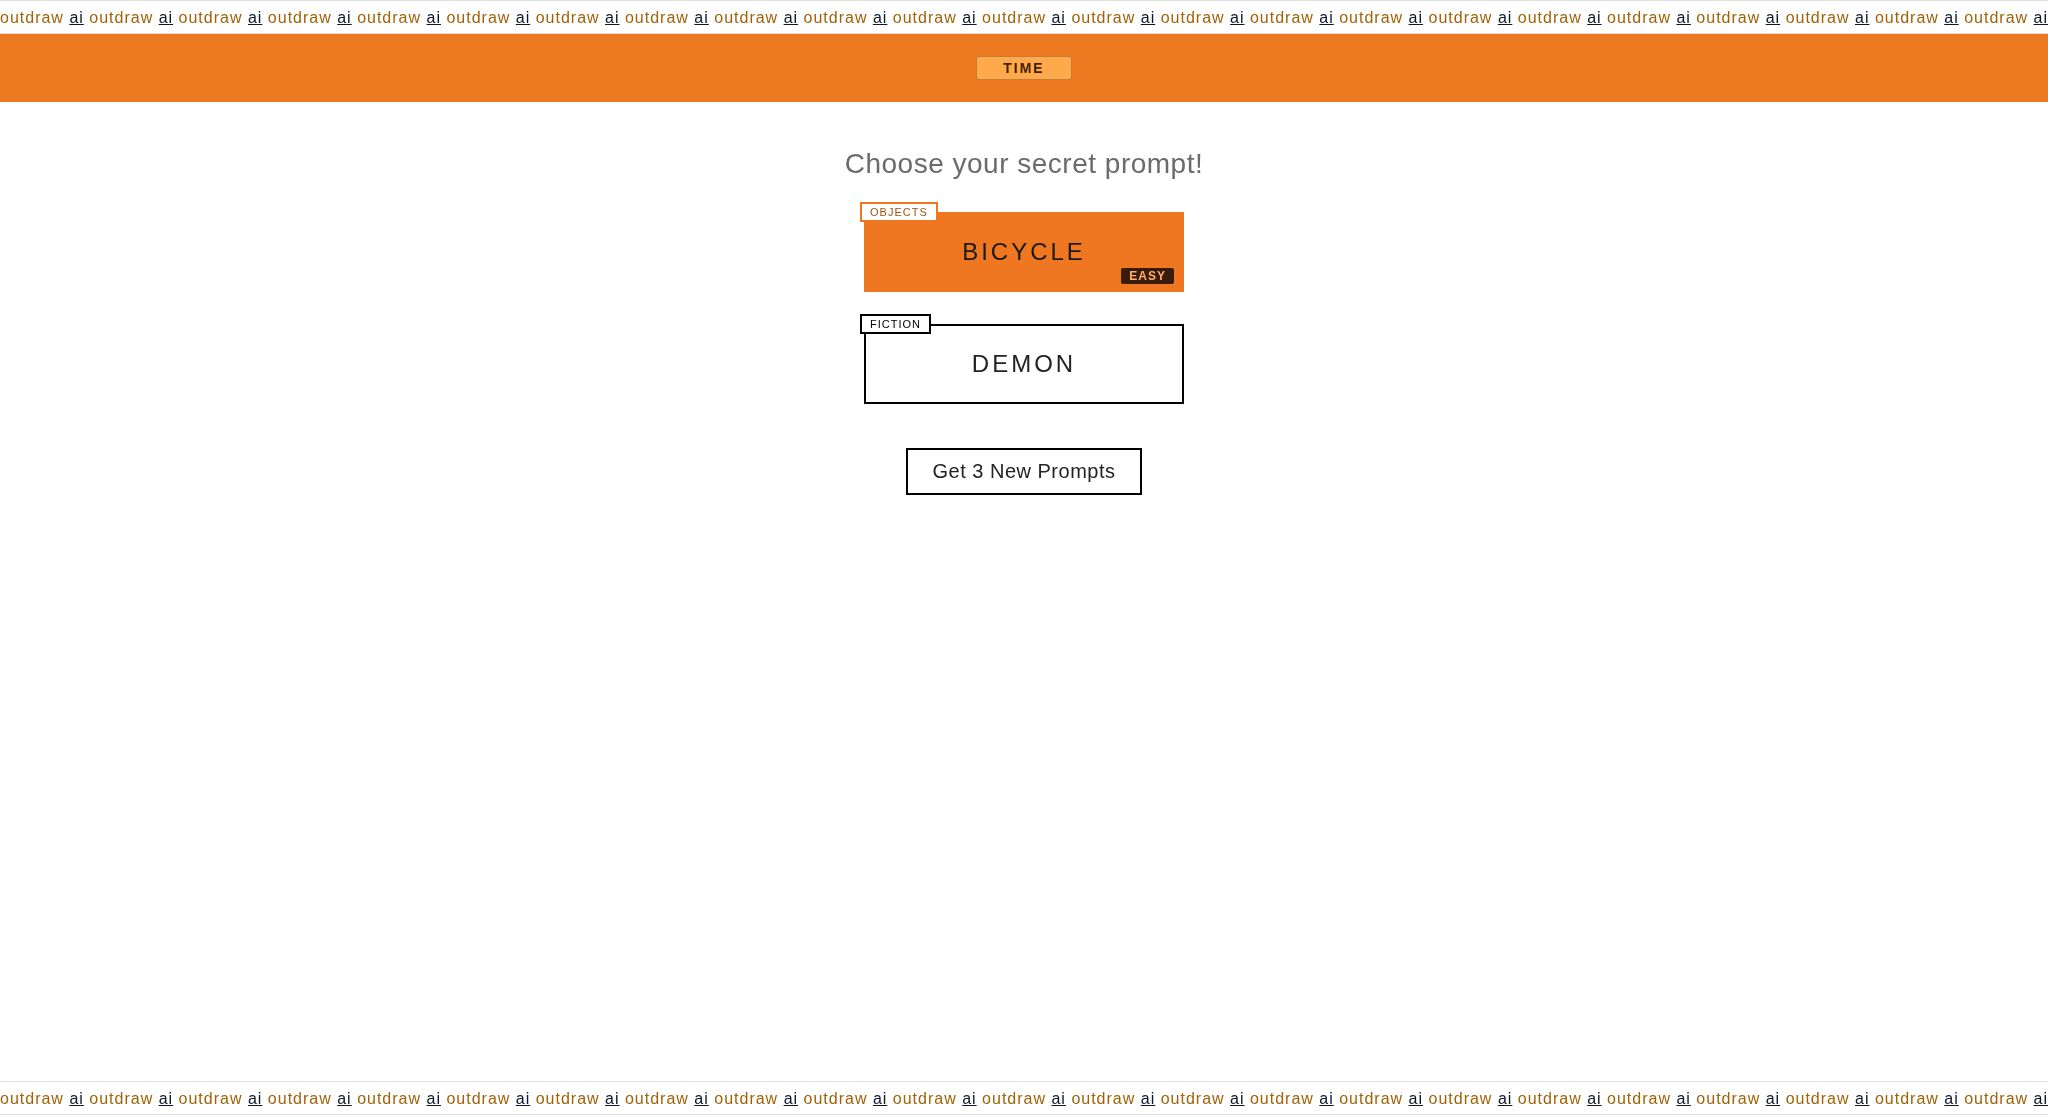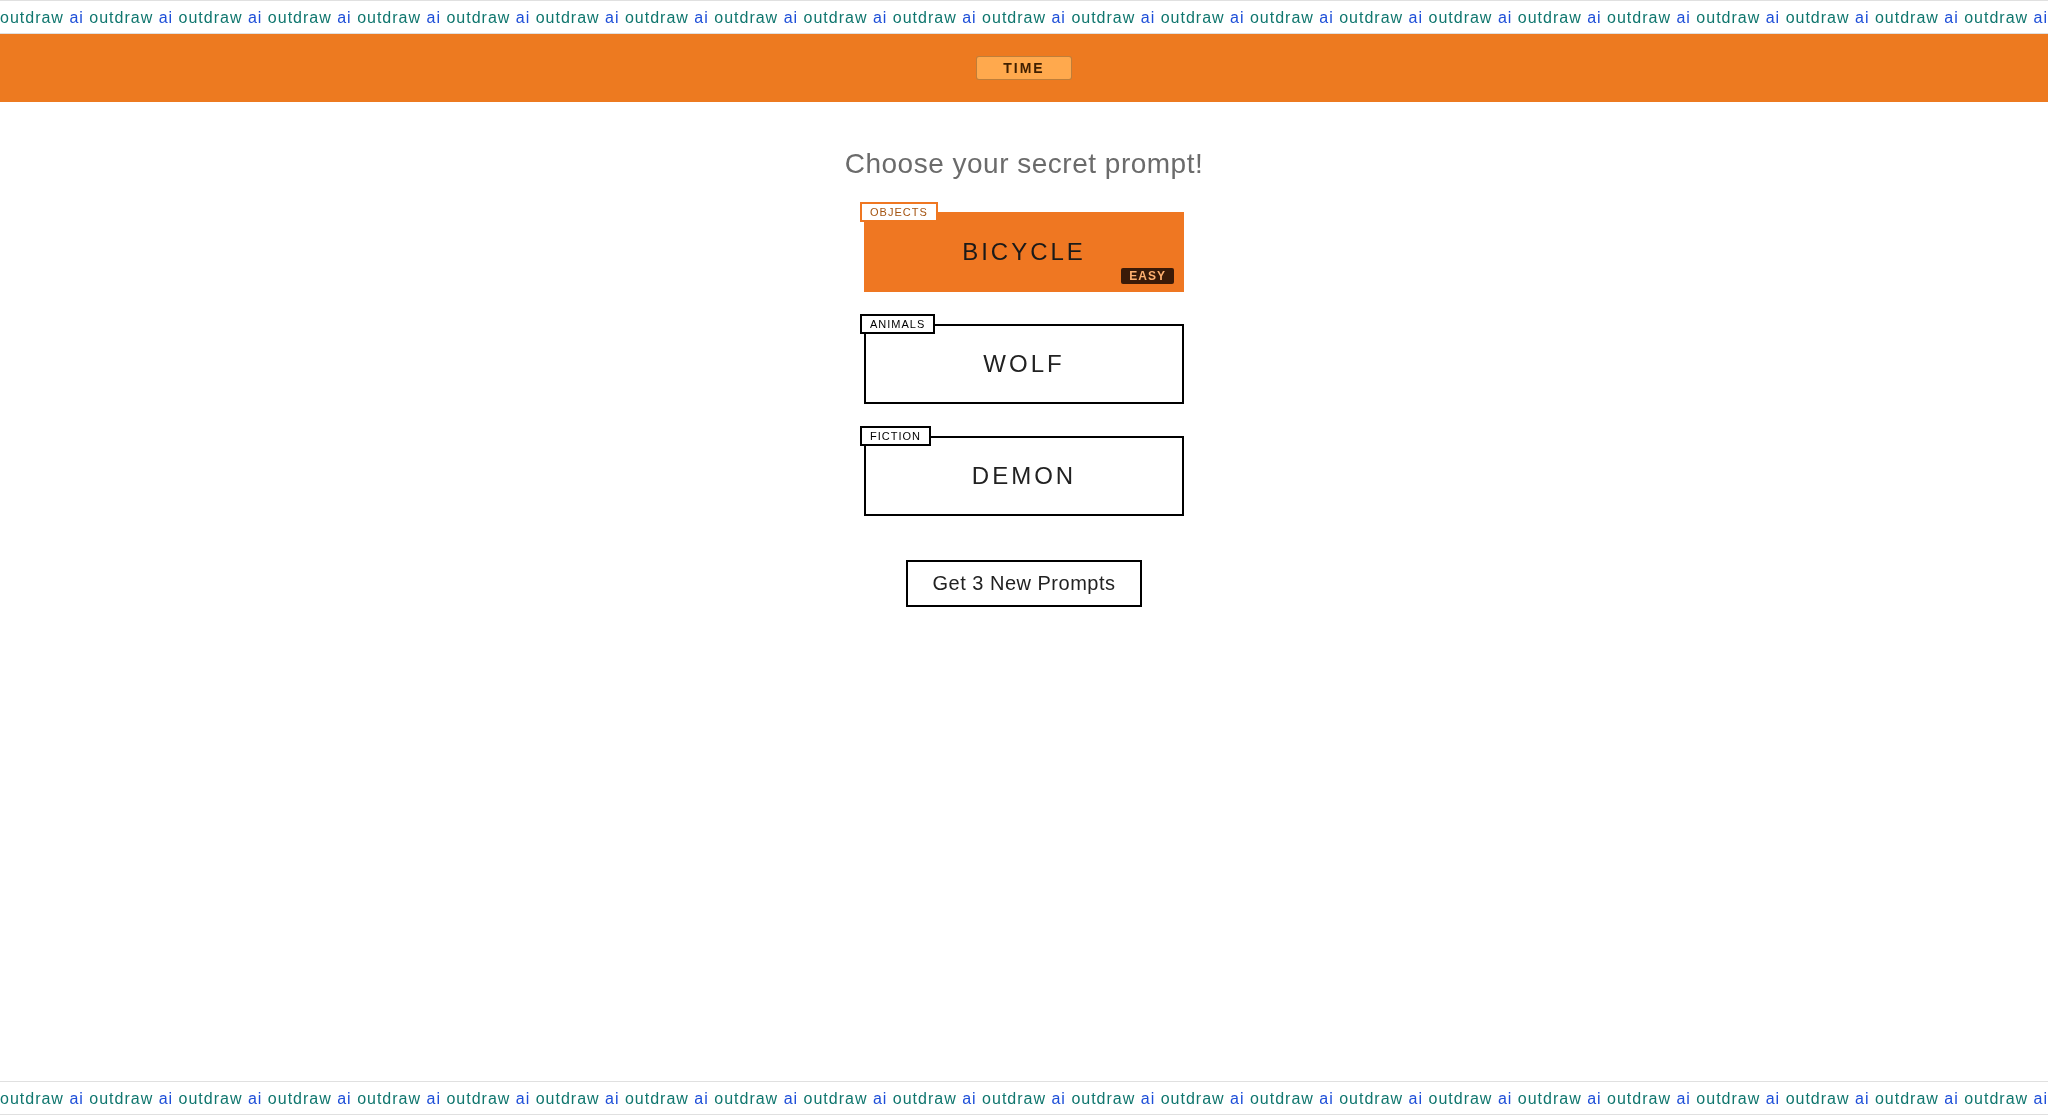--- a/index.html
+++ b/index.html
@@ -17,22 +17,22 @@
       background: #fff;
       border-top: 1px solid #e0e0e0;
       border-bottom: 1px solid #e0e0e0;
       line-height: 34px;
       white-space: nowrap;
       overflow: hidden;
       font-size: 16px;
       letter-spacing: 1px;
       color: #444;
     }
-    .ticker span.brand { color: #0f766e; }
-    .ticker span.accent { color: #1d4ed8; }
+    .ticker span.brand { color: #a16207; }
+    .ticker span.accent { color: #0f172a; text-decoration: underline; }
     .ticker-inner {
       display: inline-block;
       white-space: nowrap;
     }
     .ticker.bottom {
       position: absolute;
       left: 0; right: 0;
       bottom: 0;
     }
 
@@ -161,24 +161,20 @@
   <div class="heading">Choose your secret prompt!</div>
 
   <div class="prompt-stack">
 
     <div class="prompt-card selected">
       <span class="cat-tag">OBJECTS</span>
       <span class="word">BICYCLE</span>
       <span class="diff-tag">EASY</span>
     </div>
 
-    <div class="prompt-card">
-      <span class="cat-tag">ANIMALS</span>
-      <span class="word">WOLF</span>
-    </div>
 
     <div class="prompt-card">
       <span class="cat-tag">FICTION</span>
       <span class="word">DEMON</span>
     </div>
 
     <button class="new-prompts-btn">Get 3 New Prompts</button>
   </div>
 </div>
 

